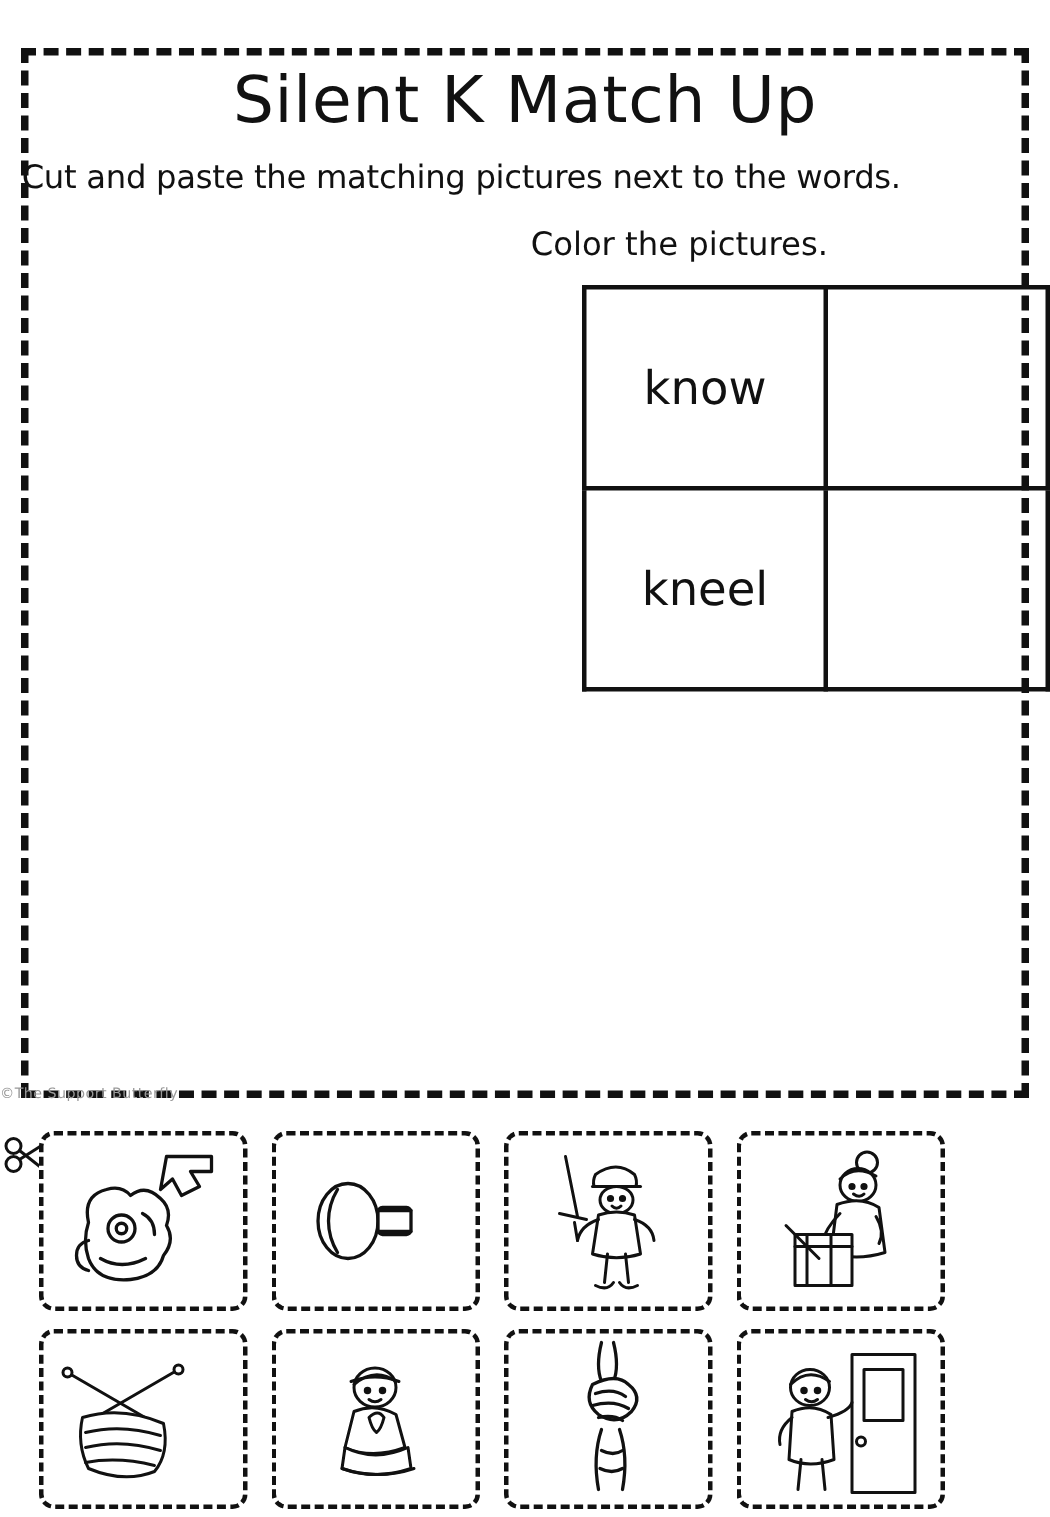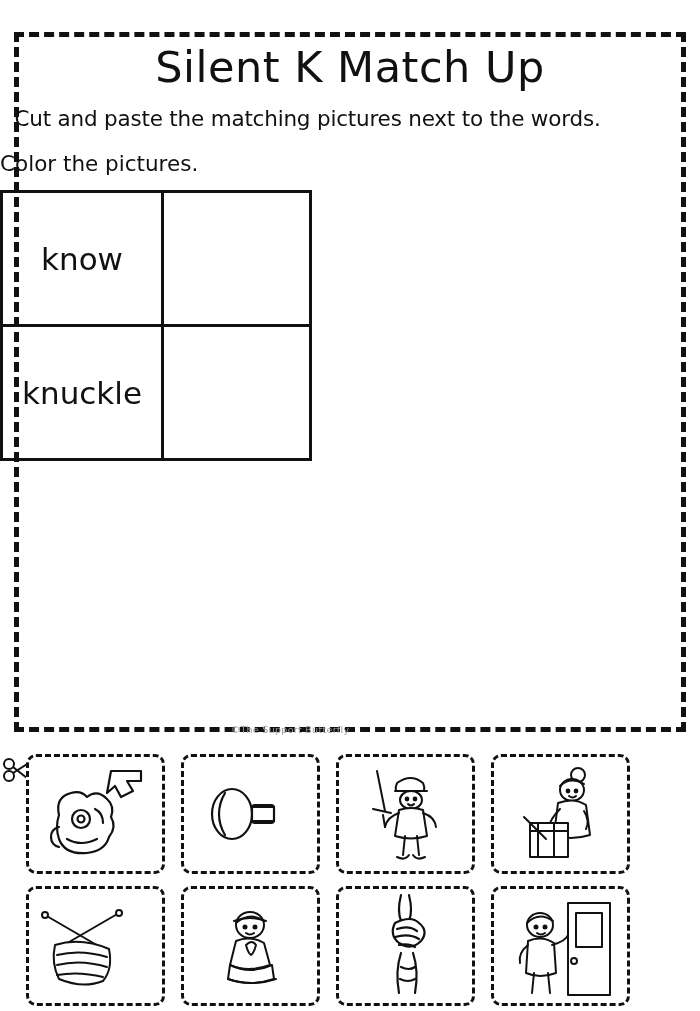--- a/index.html
+++ b/index.html
@@ -55,33 +55,33 @@
     text-align: center;
     font-size: 21.5px;
     color: #111;
     letter-spacing: -0.2px;
   }
   .subtitle-2 {
     position: absolute;
     left: 0;
     top: 133px;
     width: 552px;
-    text-align: left;
+    text-align: right;
     font-size: 21.5px;
     color: #111;
   }
 
   
   .tables {
     position: absolute;
     left: 0;
     top: 172px;
     width: 700px;
     display: flex;
-    justify-content: flex-start;
+    justify-content: flex-end;
     gap: 20px;
   }
   table.match {
     border-collapse: collapse;
     table-layout: fixed;
   }
   table.match td {
     border: 3px solid #111;
     height: 131px;
     vertical-align: middle;
@@ -97,21 +97,21 @@
   td.blank-cell {
     width: 145px;
   }
 
   
   .copyright {
     position: absolute;
     left: 0;
     top: 706px;
     width: 580px;
-    text-align: center;
+    text-align: left;
     font-size: 9.5px;
     color: #9a9a9a;
     letter-spacing: 0.3px;
   }
 
   
   .cards {
     position: absolute;
     left: 26px;
     top: 736px;
@@ -156,21 +156,21 @@
 
   <div class="tables">
 
     <table class="match">
       <tbody>
           <tr>
         <td class="word-cell">know</td>
         <td class="blank-cell"></td>
       </tr>
       <tr>
-        <td class="word-cell">knuckle</td>
+        <td class="word-cell">kneel</td>
         <td class="blank-cell"></td>
       </tr>
     </tbody>
       </table>
 
 
   </div>
 
   <div class="copyright">©The Support Butterfly</div>
 

